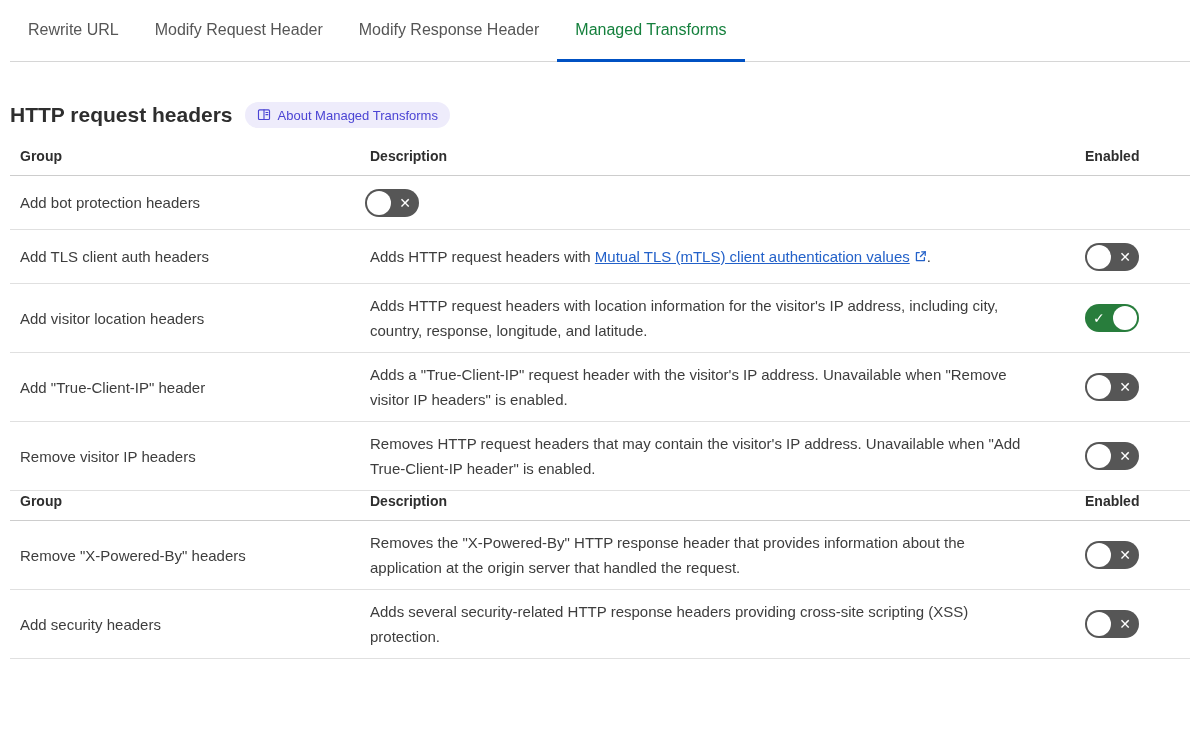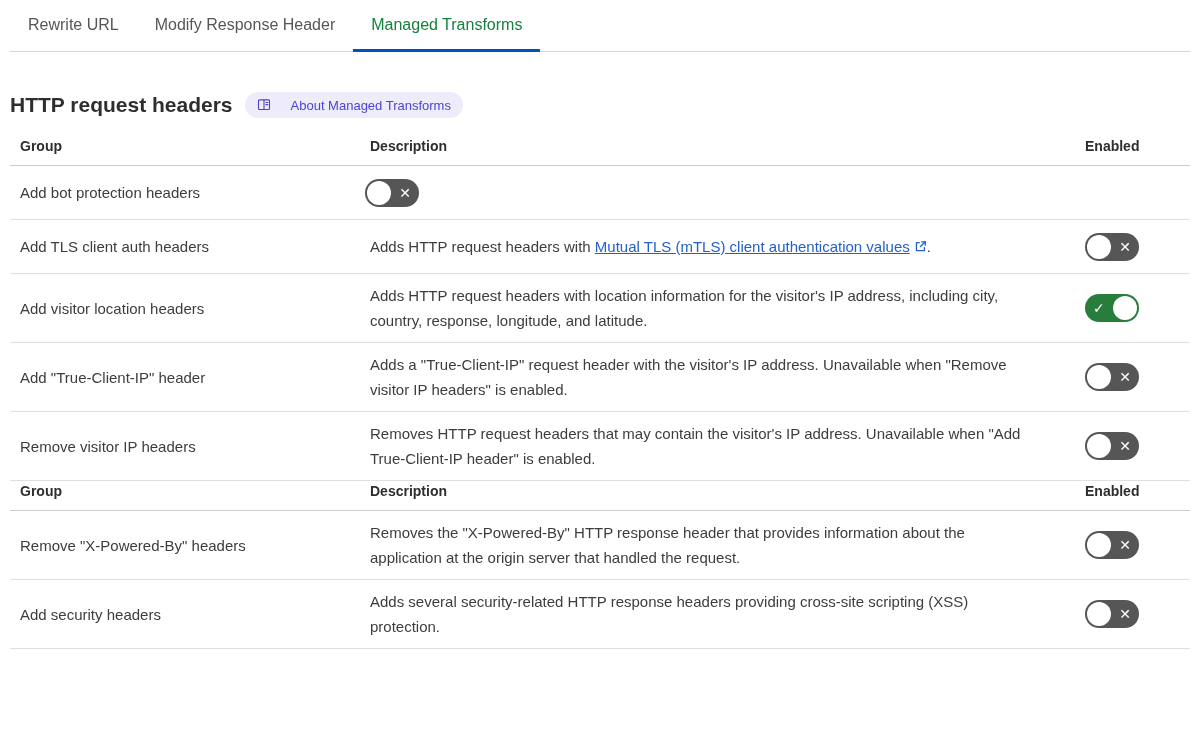--- a/index.html
+++ b/index.html
@@ -21,36 +21,36 @@
     width:1200px;height:742px;overflow:hidden;
     font-family:"Liberation Sans","DejaVu Sans",sans-serif;
     color:var(--text);
   }
   .page{padding:0 10px;}
 
   
   .tabbar{
     display:flex;align-items:stretch;
     border-bottom:1px solid var(--border-tab);
-    height:52px;
+    height:62px;
   }
   .tab{
     appearance:none;background:none;border:none;cursor:pointer;
     font-family:inherit;font-size:16px;color:#565656;
     padding:0 18px;display:flex;align-items:center;
     border-bottom:3px solid transparent;margin-bottom:-1px;
   }
   .tab.active{color:#15803d;border-bottom-color:var(--accent);}
 
   
   .section-header{display:flex;align-items:center;gap:12px;margin:40px 0 18px 0;}
   .section-header.second{margin-top:44px;margin-bottom:16px;}
   .section-title{font-size:21px;font-weight:700;color:var(--text-dark);margin:0;line-height:26px;}
   .badge{
-    display:inline-flex;align-items:center;gap:20px;
+    display:inline-flex;align-items:center;gap:7px;
     background:var(--badge-bg);color:var(--badge-text);
     font-size:13px;height:26px;padding:0 12px;border-radius:13px;
     white-space:nowrap;cursor:pointer;
   }
   .badge svg{flex:0 0 auto;}
 
   
   .tbl{width:100%;}
   .thead,.row{display:grid;grid-template-columns:350px 1fr 110px;}
   .thead{border-bottom:1px solid var(--border-mid);}
@@ -85,20 +85,21 @@
   .toggle.on .knob{right:2px;}
   .toggle.on .glyph{left:8px;}
 </style>
 </head>
 <body>
 
 <div class="page">
 
   <div class="tabbar">
       <button class="tab">Rewrite URL</button>
+      <button class="tab">Modify Request Header</button>
       <button class="tab">Modify Response Header</button>
       <button class="tab active">Managed Transforms</button>
     </div>
 
   <div class="section-header">
     <h2 class="section-title">HTTP request headers</h2>
     <span class="badge">
       <span style="display:inline-flex;">
         <svg width="14" height="14" viewBox="0 0 16 16" fill="none" stroke="currentColor" stroke-width="1.3" stroke-linecap="round">
           <rect x="1.7" y="2.2" width="12.6" height="11" rx="1.2"></rect>

